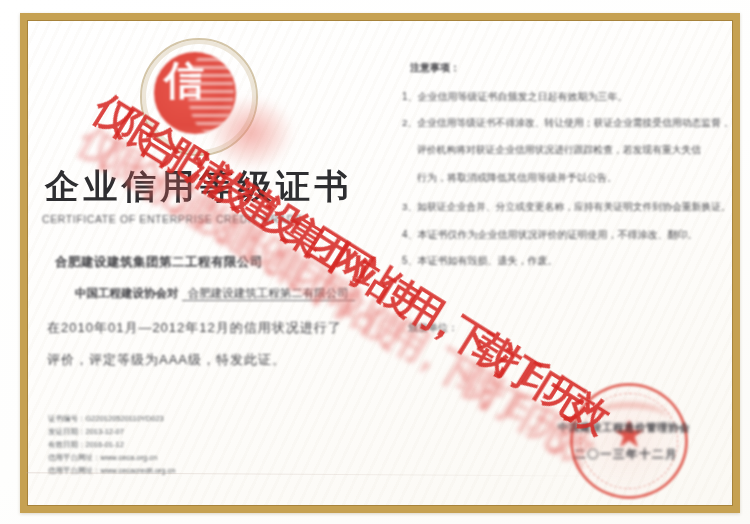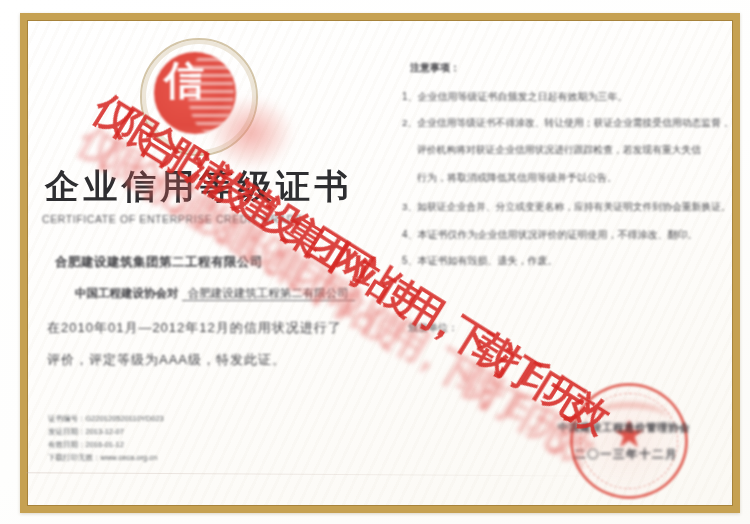--- a/index.html
+++ b/index.html
@@ -112,21 +112,22 @@
   <div class="n-line n-2c">行为，将取消或降低其信用等级并予以公告。</div>
   <div class="n-line n-3">3、如获证企业合并、分立或变更名称，应持有关证明文件到协会重新换证。</div>
   <div class="n-line n-4">4、本证书仅作为企业信用状况评价的证明使用，不得涂改、翻印。</div>
   <div class="n-line n-5">5、本证书如有毁损、遗失，作废。</div>
   <div class="n-line n-issuer-label">颁发单位：</div>
 
   <div class="f-lines">
     <div>证书编号：G220120520110YD023</div>
     <div>发证日期：2013-12-07</div>
     <div>有效日期：2016-01-12</div>
-    <div>下载打印无效：www.ceca.org.cn</div>
+    <div>信用平台网址：www.ceca.org.cn</div>
+    <div>信用平台网址：www.cecacredit.org.cn</div>
   </div>
   <div class="crease"></div>
 
   <div class="seal">
     <div class="seal-ringtext"></div>
     <div class="seal-arc"></div>
     <div class="seal-star">★</div>
   </div>
   <div class="seal-org">中国建设工程造价管理协会</div>
   <div class="seal-date">二〇一三年十二月</div>

